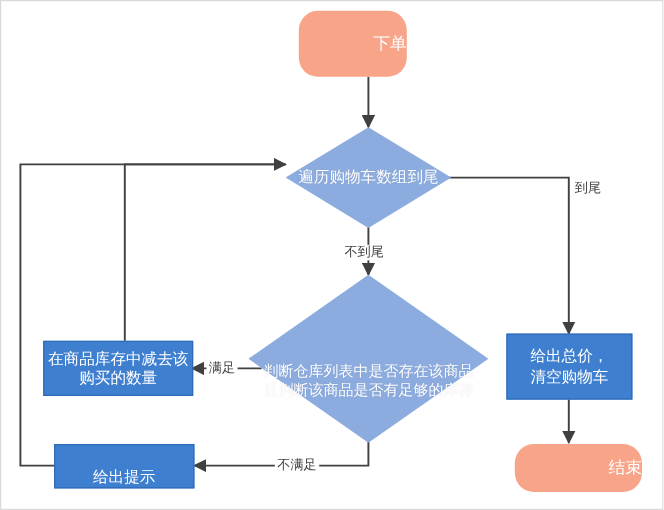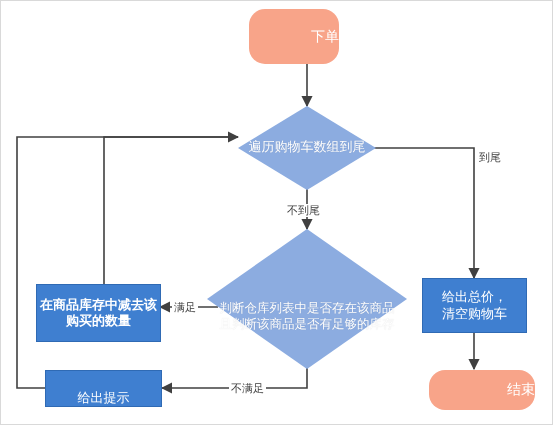--- a/index.html
+++ b/index.html
@@ -60,21 +60,20 @@
     height: 100%;
   }
   .diamond-label {
     position: relative;
     z-index: 2;
     color: #ffffff;
     text-align: center;
     line-height: 1.3;
     white-space: pre-line;
     text-shadow: 0 0 1px rgba(0,0,0,0.15);
-    font-family: Liberation Mono, monospace;
   }
   .edge-label {
     position: absolute;
     background: #ffffff;
     color: #404040;
     font-size: 11px;
     padding: 0 2px;
     line-height: 13px;
     white-space: nowrap;
   }
@@ -120,21 +119,21 @@
   </div>
 
   <div class="node node-decision" style="left:206px; top:228px; width:200px; height:140px;">
     <svg class="diamond-shape" viewBox="0 0 200 140" preserveAspectRatio="none" xmlns="http://www.w3.org/2000/svg">
       <polygon points="100,0 200,70 100,140 0,70" fill="#8cace0"></polygon>
     </svg>
     <span class="diamond-label" style="font-size:12.5px; width:198px;margin-top:36px;">判断仓库列表中是否存在该商品
 且判断该商品是否有足够的库存</span>
   </div>
 
-  <div class="node node-process" style="left:35px; top:283px; width:125px; height:58px;font-weight:bold;">
+  <div class="node node-process" style="left:35px; top:283px; width:125px; height:46px;">
     <span>在商品库存中减去该
 购买的数量</span>
   </div>
 
   <div class="node node-process" style="left:44px; top:369px; width:117px; height:37px;align-items:flex-end;">
     <span>给出提示</span>
   </div>
 
   <div class="node node-process" style="left:421px; top:277px; width:105px; height:55px;">
     <span>给出总价，

